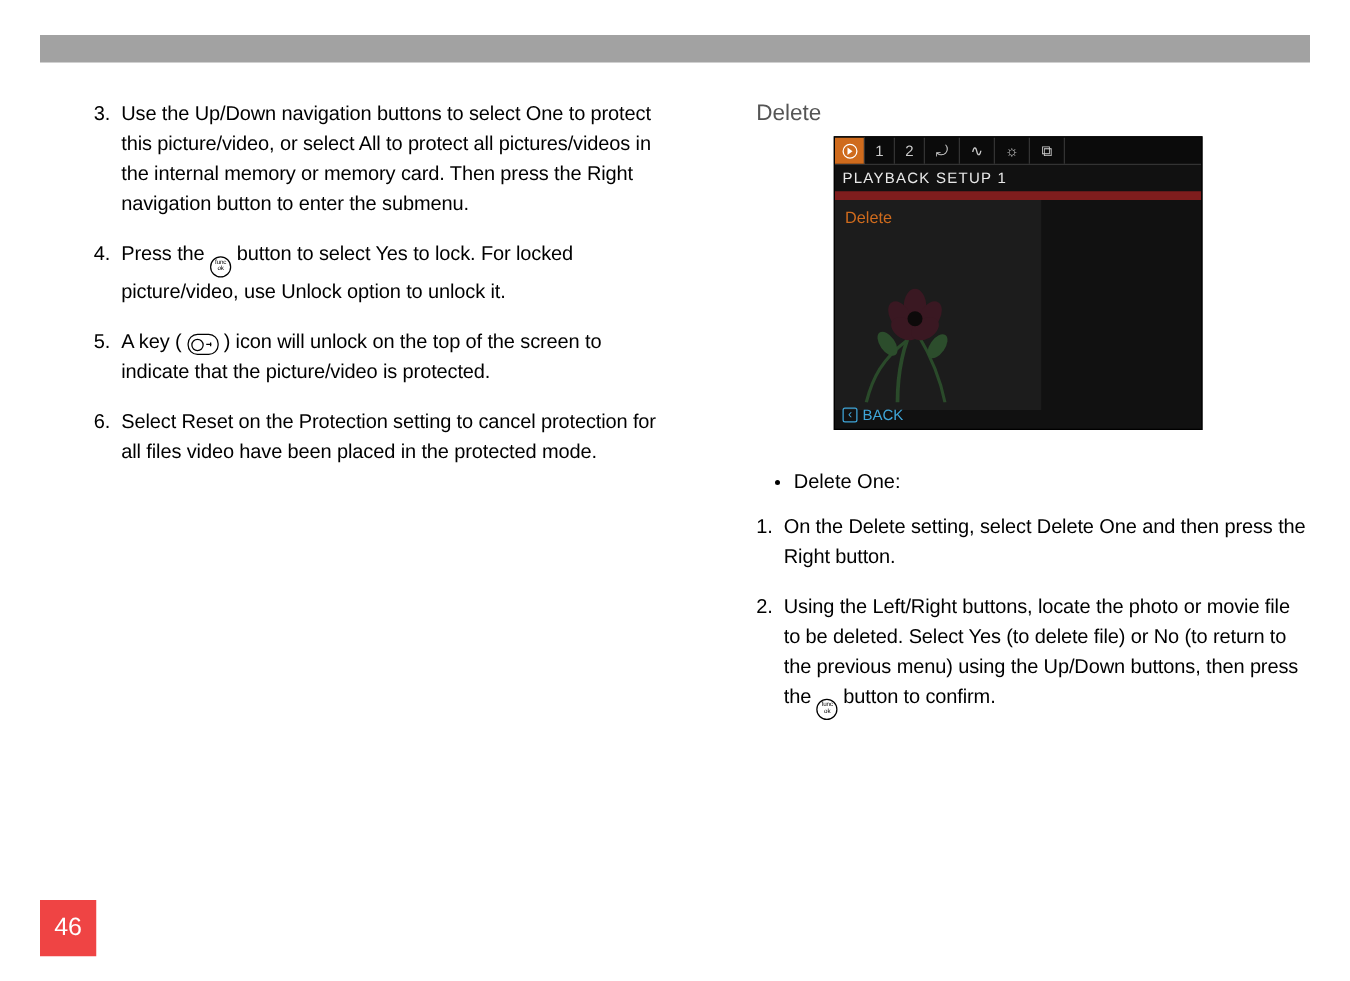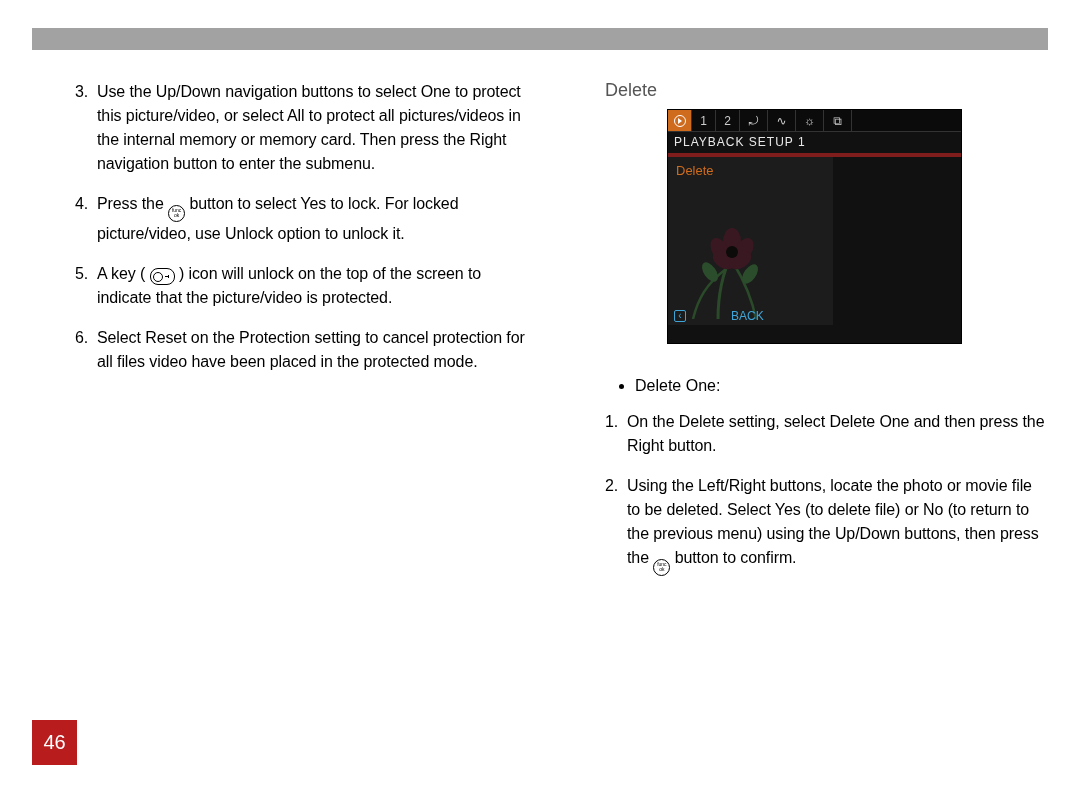--- a/index.html
+++ b/index.html
@@ -148,21 +148,21 @@
     border-top:3px solid transparent;
     border-bottom:3px solid transparent;
     margin-left:1px;
   }
   .cs-header {
     font-family:'Arial Narrow',Arial,sans-serif;
     letter-spacing:1px;
     font-size:12px;
     padding:3px 6px 4px;
     color:#e8e8e8;
-    border-bottom:4px solid #7f1d1d;
+    border-bottom:7px solid #7f1d1d;
   }
   .cs-body {
     flex:1;
     display:flex;
     height:168px;
   }
   .cs-preview {
     width:165px;
     height:100%;
     background:#1c1c1c;
@@ -188,47 +188,46 @@
   }
   .cs-options .opt.sel {
     color:#cf6b1d;
   }
   .cs-options .opt.sel::before {
     content:"▸ ";
     font-size:11px;
   }
   .cs-footer {
     position:absolute;
-    left:6px; bottom:20px;
+    left:6px; bottom:4px;
     font-size:12px;
     color:#3fa5d8;
     display:flex;
     align-items:center;
-    gap:41px;
   }
   .cs-footer .sq {
     width:12px;height:12px;border:1.5px solid #3fa5d8;border-radius:2px;
     margin-right:4px;display:flex;align-items:center;justify-content:center;
   }
   .cs-footer .sq::after{content:"‹";font-size:10px;line-height:1;}
   .bullet-list {
     margin: 0 0 10px 30px;
   }
   .bullet-list li {
     list-style: disc;
     margin-bottom: 12px;
     line-height:1.5;
   }
   .page-num-block {
     position: absolute;
     left: 32px;
     bottom: 20px;
     width: 45px;
     height: 45px;
-    background: #b91c1c;
+    background: #ef4444;
     color: #fff;
     display: flex;
     align-items: center;
     justify-content: center;
     font-size: 20px;
   }
 </style>
 </head>
 <body>
 

